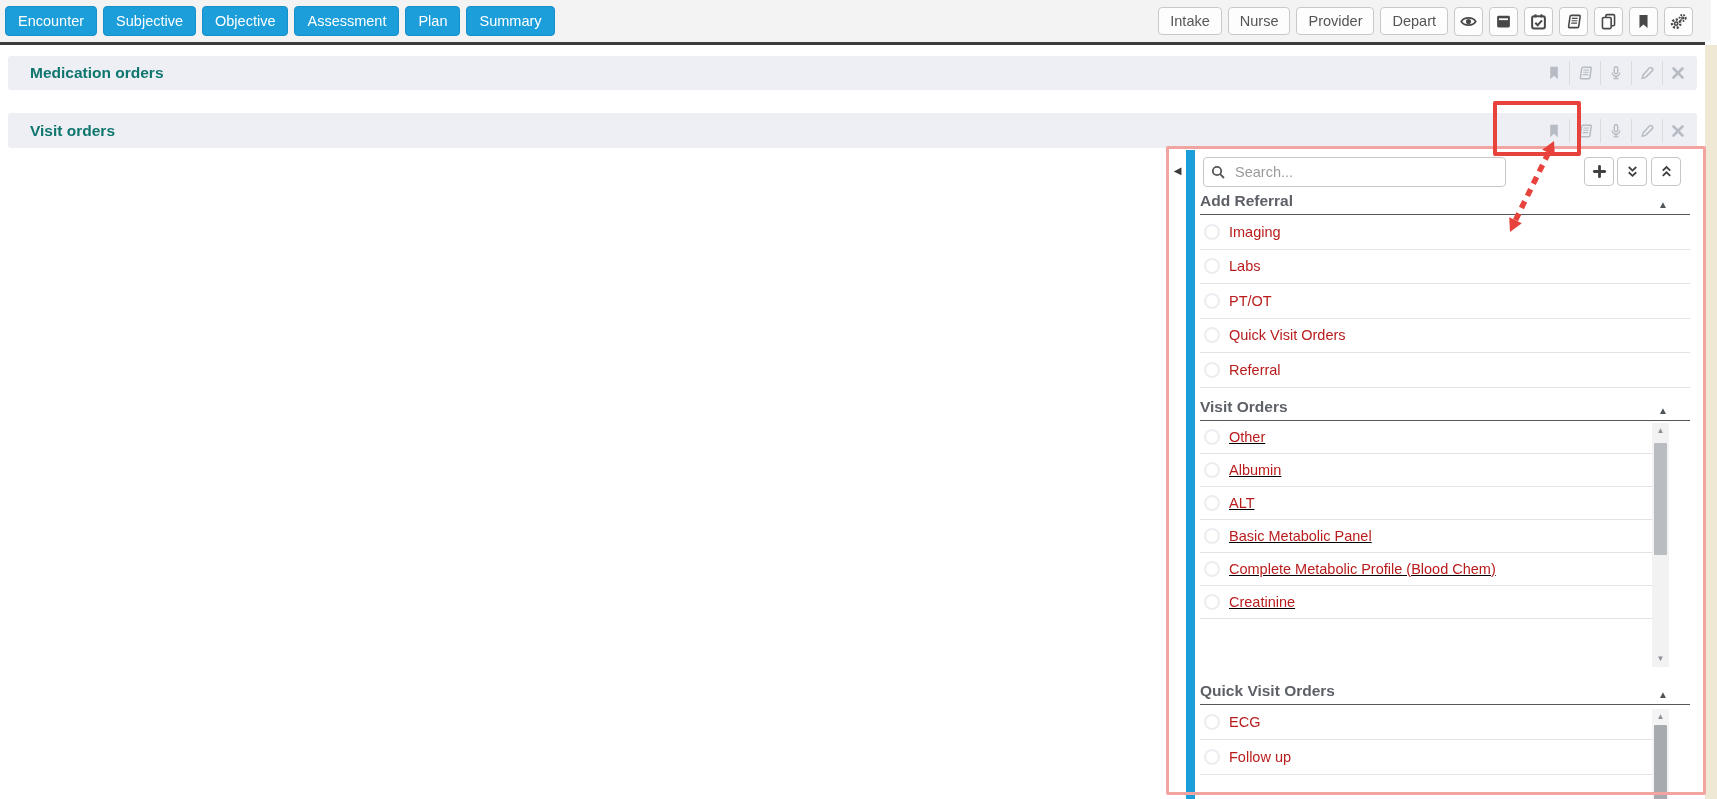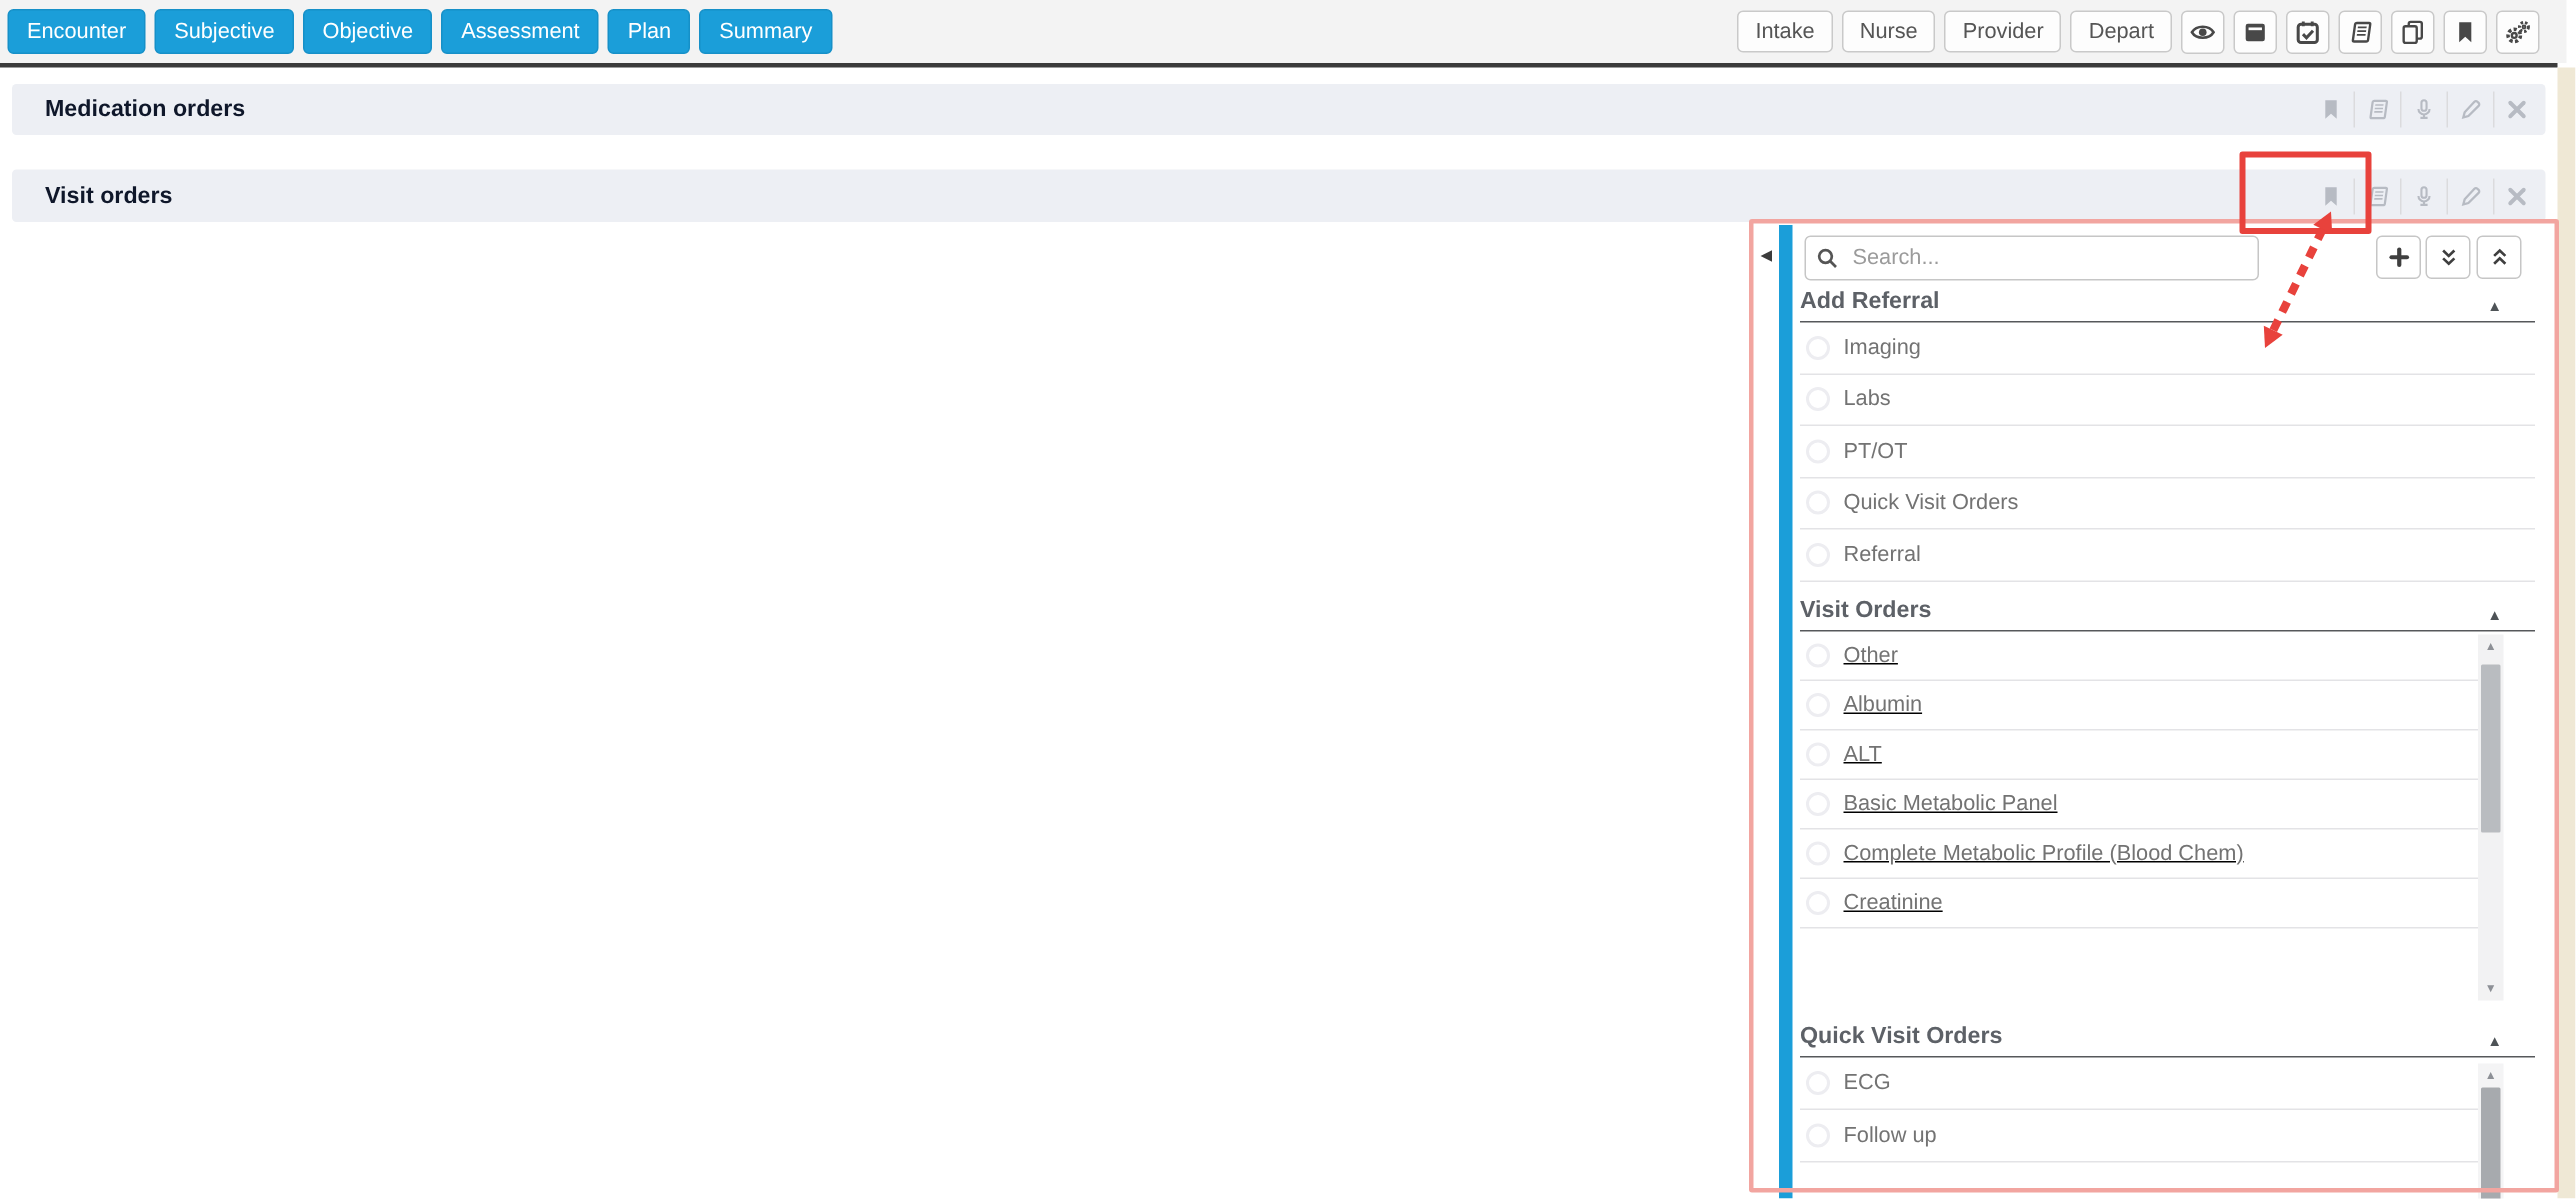--- a/index.html
+++ b/index.html
@@ -19,21 +19,21 @@
   .icon-btn{background:#fdfdfd;border:1px solid #c9c9c9;border-radius:4px;width:29px;height:29px;
     display:flex;align-items:center;justify-content:center;color:#484848;cursor:pointer;padding:0;}
   .icon-btn svg{width:17px;height:17px;display:block;}
   .top-divider{position:absolute;left:0;top:42px;width:1705px;height:3px;background:#3b3b3b;}
   .page-edge{position:absolute;left:1705px;top:45px;width:12px;height:754px;background:#efe8d5;}
   
   .section-bar{position:absolute;left:8px;width:1689px;background:#edeff4;border-radius:3px;
     display:flex;align-items:center;box-sizing:border-box;padding-left:22px;padding-right:4px;}
   #bar-med{top:56px;height:34px;}
   #bar-visit{top:113px;height:35px;}
-  .bar-title{font-weight:bold;font-size:15.5px;color:#0f172a;}
+  .bar-title{font-weight:bold;font-size:15.5px;color:#0f766e;}
   .bar-actions{margin-left:auto;display:flex;align-items:center;}
   .bar-act{width:31px;height:24px;display:flex;align-items:center;justify-content:center;
     color:#b7bbc3;background:transparent;border:0;padding:0;cursor:pointer;}
   .bar-act + .bar-act{border-left:1px solid #dbdbdd;}
   .bar-act svg{width:16px;height:16px;display:block;}
   
   .hl-box{position:absolute;left:1493px;top:101px;width:80px;height:47px;
     border:4px solid #e8423c;border-radius:2px;z-index:40;pointer-events:none;}
   .panel-outline{position:absolute;left:1166px;top:146px;width:534px;height:643px;
     border:3px solid #f2a5a0;border-radius:2px;z-index:30;pointer-events:none;}
@@ -59,21 +59,21 @@
   .grp-caret{font-size:10px;color:#4e5357;padding-right:22px;}
   .grp-header.pad1{padding-top:10px;} .grp-header.pad2{padding-top:14px;}
   .list{position:relative;}
   #list-vo{height:247px;text-decoration:underline;} #list-qvo{height:120px;}
   .row-item{display:flex;align-items:center;border-bottom:1px solid #e3e3e6;cursor:pointer;
     box-sizing:border-box;padding-left:4px;}
   .g1 .row-item{height:34.5px;width:490px;}
   #list-vo .row-item{height:33px;width:455px;}
   #list-qvo .row-item{height:35px;width:455px;}
   .radio{width:12px;height:12px;border:2px solid #ededf1;border-radius:50%;margin-right:9px;flex:0 0 auto;}
-  .row-label{font-size:14.5px;color:#737373;}
+  .row-label{font-size:14.5px;color:#b91c1c;}
   
   .scrollbar{position:absolute;left:452px;width:17px;background:#f2f2f3;cursor:pointer;}
   #sb-vo{top:2px;height:244px;} #sb-qvo{top:4px;height:116px;background:#f4f4f5;}
   .sb-arrow{position:absolute;left:0;width:17px;height:13px;font-size:8px;line-height:13px;
     text-align:center;color:#8d9096;}
   .sb-up{top:1px;} .sb-down{bottom:2px;}
   .sb-thumb{position:absolute;left:2px;width:13px;border-radius:1px;}
   #sb-vo .sb-thumb{top:20px;height:112px;background:#b9bcc0;}
   #sb-qvo .sb-thumb{top:16px;height:100px;background:#a7aaae;}
 </style>

